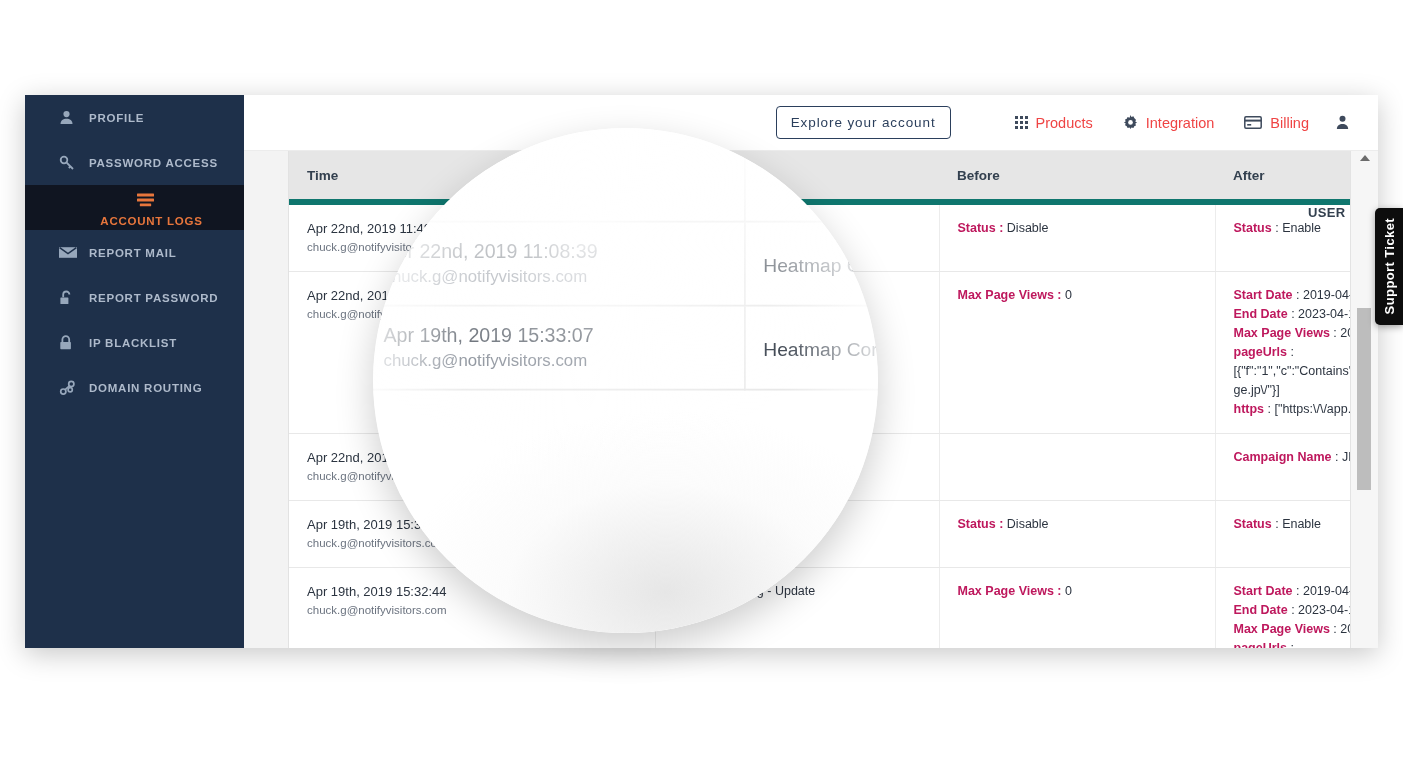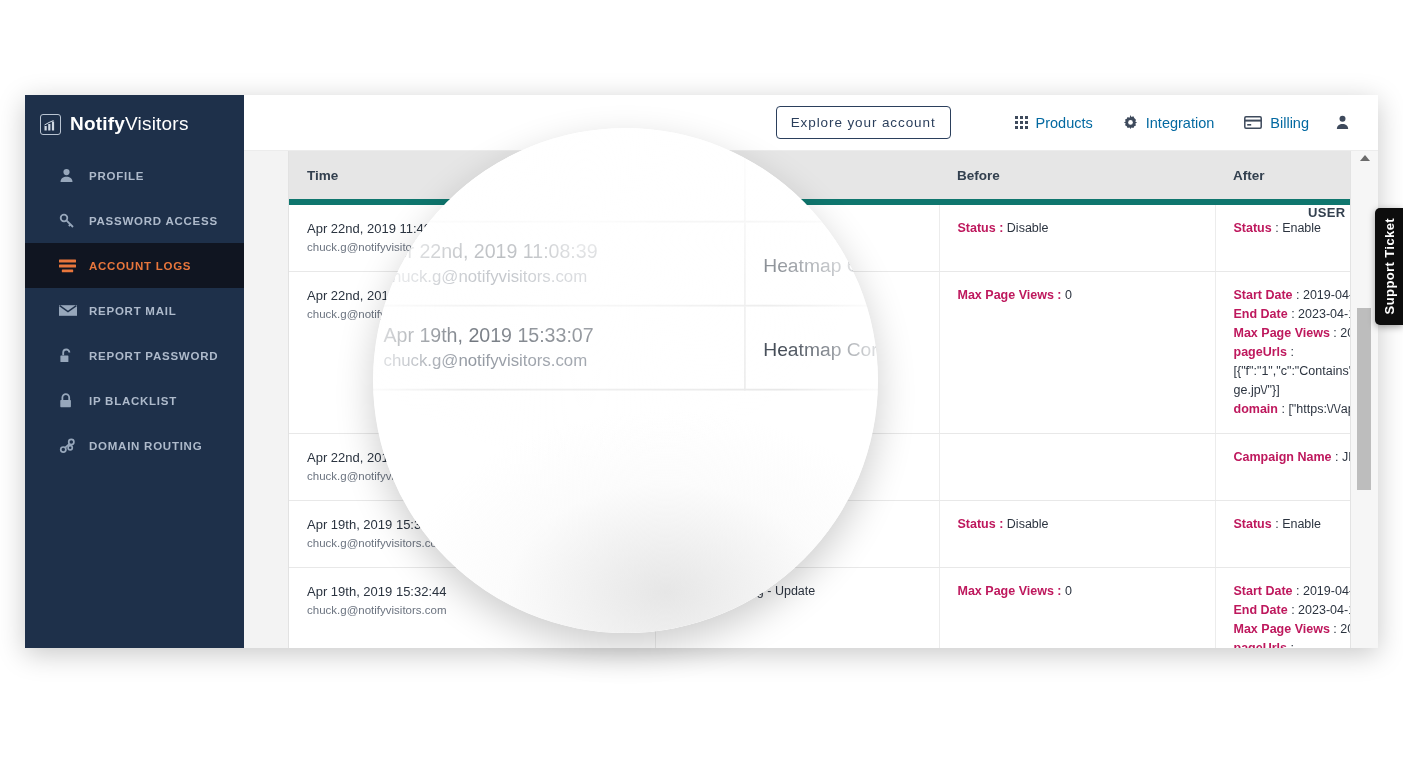--- a/index.html
+++ b/index.html
@@ -61,20 +61,21 @@
     box-sizing:border-box;
   }
   .nav-item .ic{
     width:30px; flex:0 0 30px;
     display:flex;align-items:center;
     color:#97a7bb;
   }
   .nav-item.active{
     background:#101521;
     color:#e8763c;
+    flex-direction:column;
   }
   .nav-item.active .ic{color:#e8763c;}
 
   
   #topbar{
     position:absolute; left:219px; top:0;
     width:1134px; height:56px;
     background:#ffffff;
     border-bottom:1px solid #ececec;
     display:flex; align-items:center;
@@ -92,21 +93,21 @@
     color:#2b3f5c;
     letter-spacing:.9px;
     background:#fff;
     cursor:pointer;
     margin-right:34px;
   }
   .topnav-item{
     display:flex;
     margin-left:30px;
     font-size:14.5px;
-    color:#0369a1;
+    color:#ef4444;
     cursor:pointer;
     white-space:nowrap;
   }
   .topnav-item .tic{margin-right:8px;display:flex;align-items:center;color:#3e4a5c;}
 
   
   .grid-icon{display:grid;grid-template-columns:repeat(3,3px);grid-template-rows:repeat(3,3px);gap:2px;}
   .grid-icon i{background:#3e4a5c;display:block;width:3px;height:3px;}
 
   
@@ -276,32 +277,20 @@
     border-collapse:collapse;
     table-layout:fixed;
   }
 </style>
 </head>
 <body>
 
 <div id="app-window">
 
   <div id="sidebar">
-    <div id="brand">
-      <span class="logo-box">
-        <svg width="13" height="11" viewBox="0 0 13 11">
-          <rect x="0.5" y="6" width="2.2" height="4.5" fill="#cfd8e3"></rect>
-          <rect x="4.2" y="4" width="2.2" height="6.5" fill="#cfd8e3"></rect>
-          <rect x="7.9" y="1.5" width="2.2" height="9" fill="#cfd8e3"></rect>
-          <path d="M0.5 5 L5 2.5 L9.5 0.5" stroke="#cfd8e3" stroke-width="1" fill="none"></path>
-        </svg>
-      </span>
-      <span class="b1">Notify</span>
-        <span class="b2">Visitors</span>
-    </div>
 
     <div class="nav-item">
       <span class="ic">
         <svg width="15" height="15" viewBox="0 0 16 16" fill="currentColor">
             <circle cx="8" cy="4.3" r="3.3"></circle>
             <path d="M1.6 15c0-3.6 2.9-5.6 6.4-5.6s6.4 2 6.4 5.6z"></path>
           </svg>
       </span>
       <span>PROFILE</span>
     </div>
@@ -457,21 +446,21 @@
             <td>Heatmap Config - Update</td>
             <td class="kv">
               <span class="line"><b>Max Page Views :</b> <span>0</span></span>
             </td>
             <td class="kv">
               <span class="line"><b>Start Date</b> : <span>2019-04-22</span></span>
               <span class="line"><b>End Date</b> : <span>2023-04-19</span></span>
               <span class="line"><b>Max Page Views</b> : <span>20000</span></span>
               <span class="line"><b>pageUrls</b> :</span>
               <span class="line">[{"f":"1","c":"Contains","v":"https:\/\/app.editage.jp\/"}]</span>
-              <span class="line"><b>domain</b> : <span>["https:\/\/app.editage.jp"]</span></span>
+              <span class="line"><b>https</b> : <span>["https:\/\/app.editage.jp"]</span></span>
             </td>
           </tr>
 
           <tr>
             <td class="time">
               <span class="dt">Apr 22nd, 2019 11:08:39</span>
               <span class="em">chuck.g@notifyvisitors.com</span>
             </td>
             <td>Heatmap Config - Create New</td>
             <td class="kv"></td>

